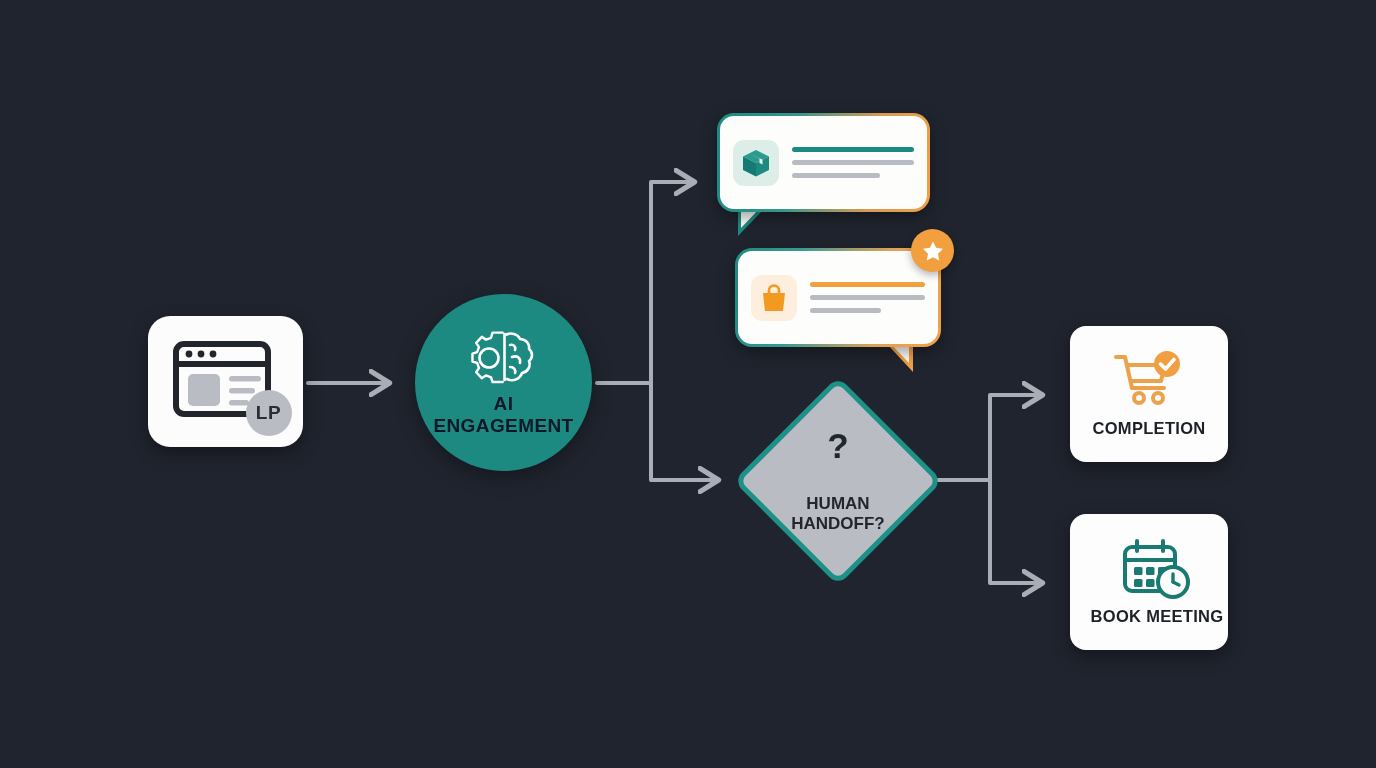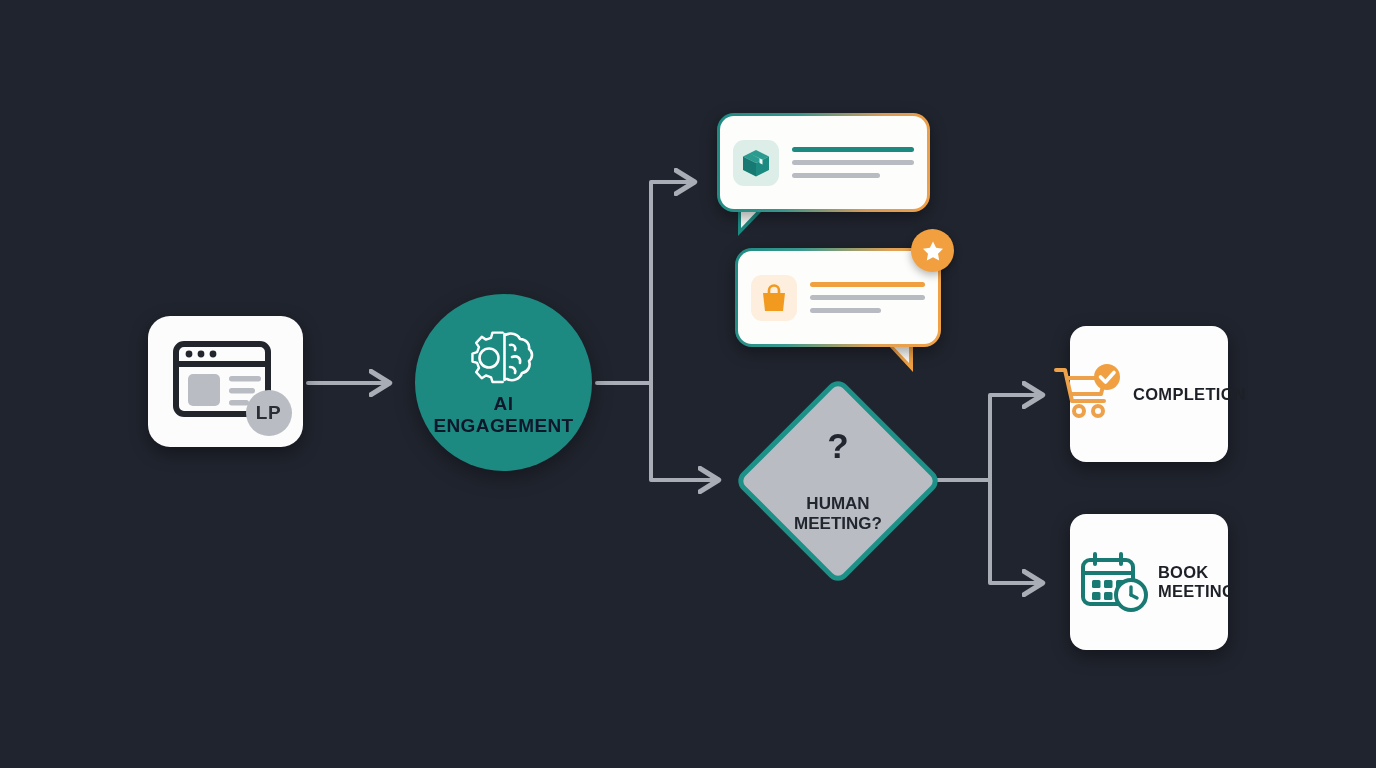--- a/index.html
+++ b/index.html
@@ -146,21 +146,21 @@
   }
   .q-mark { font-size: 35px; font-weight: bold; line-height: 1; margin-bottom: 4px; }
   .d-label { font-size: 17px; font-weight: bold; line-height: 1.18; text-align: center; margin-top: 27px; }
 
   
   .out-card {
     width: 158px; height: 136px;
     background: #fdfdfd;
     border-radius: 16px;
     box-shadow: 0 6px 18px rgba(0,0,0,0.40);
-    display: flex; 
+    display: flex; flex-direction: column;
     align-items: center; justify-content: center;
     gap: 7px;
   }
   .card-completion { left: 1070px; top: 326px; }
   .card-meeting { left: 1070px; top: 514px; padding-left: 16px; }
   .out-label {
     font-size: 16.5px; font-weight: bold; color: #1d2027;
     letter-spacing: 0.3px;
   }
   svg { display: block; overflow: visible; }
@@ -278,21 +278,21 @@
       <path d="M12,2.5 L15.1,8.8 L22,9.8 L17,14.7 L18.2,21.6 L12,18.3 L5.8,21.6 L7,14.7 L2,9.8 L8.9,8.8 Z" fill="#ffffff"></path>
     </svg>
   </div>
 
   <div class="node diamond-wrap">
     <div class="diamond-shape"></div>
     <div class="diamond-text">
       <div class="q-mark">?</div>
       <div class="d-label">
         <div>HUMAN</div>
-        <div>MEETING?</div>
+        <div>HANDOFF?</div>
       </div>
     </div>
   </div>
 
   <div class="node out-card card-completion">
     <svg width="74" height="62" viewBox="0 0 74 62">
       <g fill="none" stroke="#eda14a" stroke-width="4" stroke-linecap="round" stroke-linejoin="round">
         <path d="M4,7 L13,7 L20,38 L52,38"></path>
         <path d="M15,15 L53,15 L49,31 L19,31"></path>
       </g>

